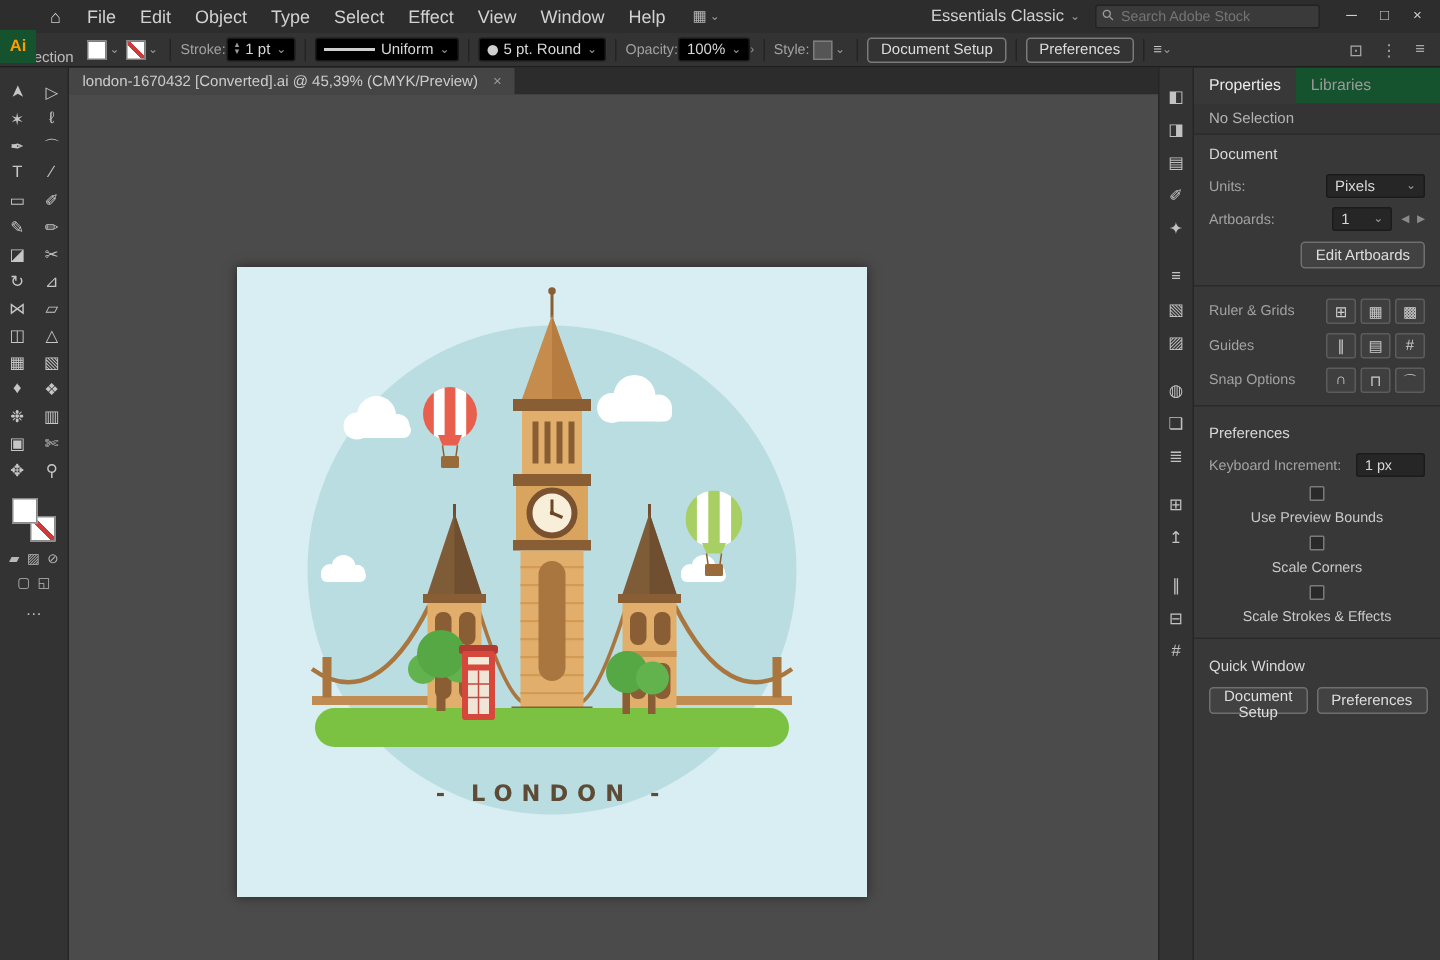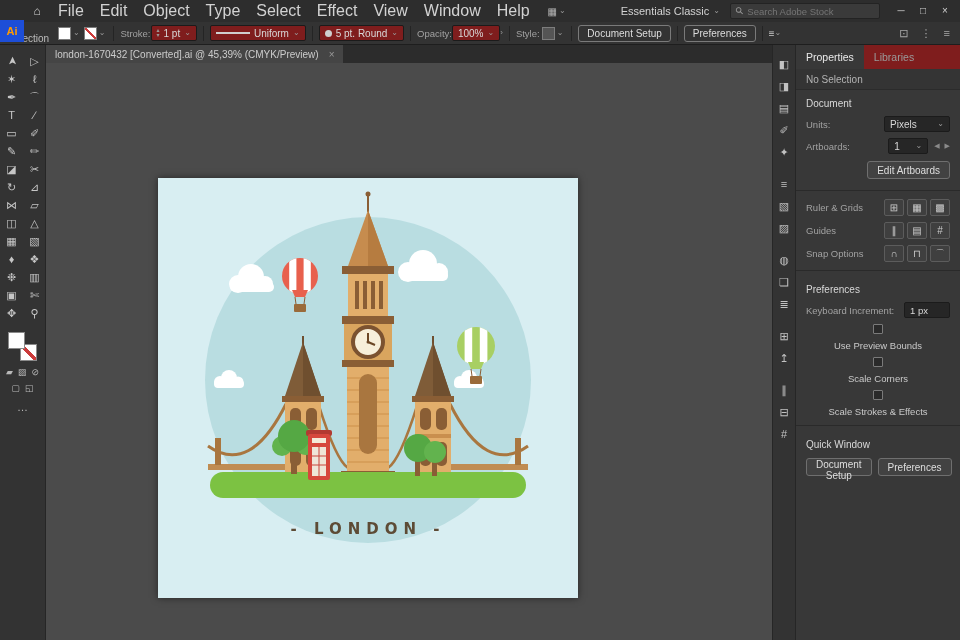--- a/index.html
+++ b/index.html
@@ -2,42 +2,42 @@
 <html><head>
 <meta charset="utf-8">
 <style>
   *{margin:0;padding:0;box-sizing:border-box;}
   html,body{width:960px;height:640px;overflow:hidden;}
   body{font-family:"Liberation Sans", sans-serif;background:#4b4b4b;}
   .app{position:relative;width:960px;height:640px;background:#4b4b4b;color:#d6d6d6;}
 
   
   .menubar{position:absolute;left:0;top:0;right:0;height:22px;background:#2d2d2d;display:flex;align-items:center;z-index:9;}
-  .logo{width:24px;height:22px;background:#1d4ed8;color:#ff9c00;font-weight:bold;font-size:11px;display:flex;align-items:center;justify-content:center;margin-top:40px;}
+  .logo{width:24px;height:22px;background:#14532d;color:#ff9c00;font-weight:bold;font-size:11px;display:flex;align-items:center;justify-content:center;margin-top:40px;}
   .home{width:26px;text-align:center;color:#cfcfcf;font-size:12px;}
   .menus{display:flex;}
-  .menus span{padding:0 8px;line-height:22px;font-size:16px;color:#d2d2d2;}
+  .menus span{padding:0 8px;line-height:22px;font-size:12px;color:#d2d2d2;}
   .wsgrid{margin-left:10px;color:#b5b5b5;font-size:10px;display:flex;align-items:center;gap:2px;}
   .mb-right{margin-left:auto;display:flex;align-items:center;gap:10px;padding-right:4px;}
   .ws-label{font-size:11px;color:#d2d2d2;display:flex;align-items:center;gap:4px;}
   .chev{color:#999;font-size:8px;line-height:1;}
   .search{display:flex;align-items:center;gap:4px;background:#3a3a3a;border:1px solid #232323;border-radius:2px;height:16px;width:150px;padding:0 5px;}
   .search .mag{transform:rotate(-45deg);font-size:10px;color:#999;line-height:1;}
   .search input{flex:1;background:transparent;border:none;outline:none;color:#bbb;font-size:9.5px;font-family:inherit;min-width:0;}
   .winctl{display:flex;}
   .winctl span{width:22px;text-align:center;line-height:22px;color:#cfcfcf;font-size:10px;}
 
   
   .controlbar{position:absolute;left:0;top:22px;right:0;height:23px;background:#333;border-bottom:1px solid #1e1e1e;display:flex;align-items:center;font-size:10px;color:#c9c9c9;z-index:8;}
   .cb-nosel{padding-left:8px;width:56px;color:#bdbdbd;}
   .cb-sep{width:1px;height:15px;background:#242424;margin:0 6px;}
   .swpair{display:flex;align-items:center;gap:2px;margin:0 2px;}
   .swatch{width:13px;height:13px;border:1px solid #7d7d7d;background:#fff;}
   .swatch.none{background-color:#fff;background-image:linear-gradient(45deg,transparent 42%,#cc3b3b 42%,#cc3b3b 58%,transparent 58%);}
-  .dd{display:flex;align-items:center;gap:4px;background:#7f1d1d;border:1px solid #1b1b1b;border-radius:2px;height:16px;padding:0 5px;color:#d8d8d8;}
+  .dd{display:flex;align-items:center;gap:4px;background:#000000;border:1px solid #1b1b1b;border-radius:2px;height:16px;padding:0 5px;color:#d8d8d8;}
   .steppers{display:flex;flex-direction:column;line-height:5px;font-size:6px;color:#9a9a9a;}
   .linepreview{display:inline-block;width:34px;height:2px;background:#cfcfcf;}
   .brushdot{display:inline-block;width:7px;height:7px;border-radius:50%;background:#cfcfcf;}
   .cbtn{border:1px solid #7a7a7a;border-radius:3px;height:17px;line-height:15px;padding:0 8px;background:transparent;color:#ddd;font-size:10px;font-family:inherit;}
   .cb-right{margin-left:auto;display:flex;align-items:center;gap:12px;padding-right:10px;color:#a8a8a8;font-size:11px;}
 
   
   .toolbar{position:absolute;left:0;top:45px;bottom:0;width:46px;background:#333;border-right:1px solid #262626;padding-top:7px;}
   .tools{display:grid;grid-template-columns:23px 23px;}
   .tool{height:18px;display:flex;align-items:center;justify-content:center;color:#c6c6c6;font-size:11px;}
@@ -57,21 +57,21 @@
   .artboard{position:absolute;left:112px;top:99px;width:420px;height:420px;background:#d8eef2;box-shadow:0 0 7px rgba(0,0,0,0.5);margin-top:16px;}
   .artboard svg{display:block;}
 
   
   .dockstrip{position:absolute;right:164px;top:45px;bottom:0;width:24px;background:#333;border-left:1px solid #262626;border-right:1px solid #262626;display:flex;flex-direction:column;align-items:center;padding-top:8px;}
   .dock-icon{width:24px;height:22px;display:flex;align-items:center;justify-content:center;color:#c2c2c2;font-size:11px;}
   .dock-gap{height:10px;}
 
   
   .props{position:absolute;right:0;top:45px;bottom:0;width:164px;background:#383838;font-size:10px;color:#c9c9c9;}
-  .ptabs{display:flex;background:#7f1d1d;height:24px;}
+  .ptabs{display:flex;background:#14532d;height:24px;}
   .ptab{padding:0 10px;line-height:24px;font-size:10.5px;color:#9a9a9a;}
   .ptab.active{background:#383838;color:#eaeaea;}
   .psel{height:21px;line-height:21px;padding:0 10px;background:#343434;color:#b3b3b3;border-bottom:1px solid #2b2b2b;}
   .psec-title{padding:8px 10px 4px;color:#d8d8d8;font-size:10px;}
   .prow{display:flex;align-items:center;padding:3px 10px;gap:6px;min-height:20px;}
   .plabel{color:#a2a2a2;font-size:9.5px;white-space:nowrap;}
   .pdd{margin-left:auto;display:flex;align-items:center;justify-content:space-between;gap:4px;background:#262626;border:1px solid #1b1b1b;border-radius:2px;height:16px;padding:0 5px;min-width:66px;color:#d8d8d8;}
   .pdd.small{min-width:40px;}
   .arrows{display:flex;gap:5px;color:#8a8a8a;font-size:7px;}
   .editab-row{display:flex;justify-content:flex-end;padding:4px 10px 6px;}

